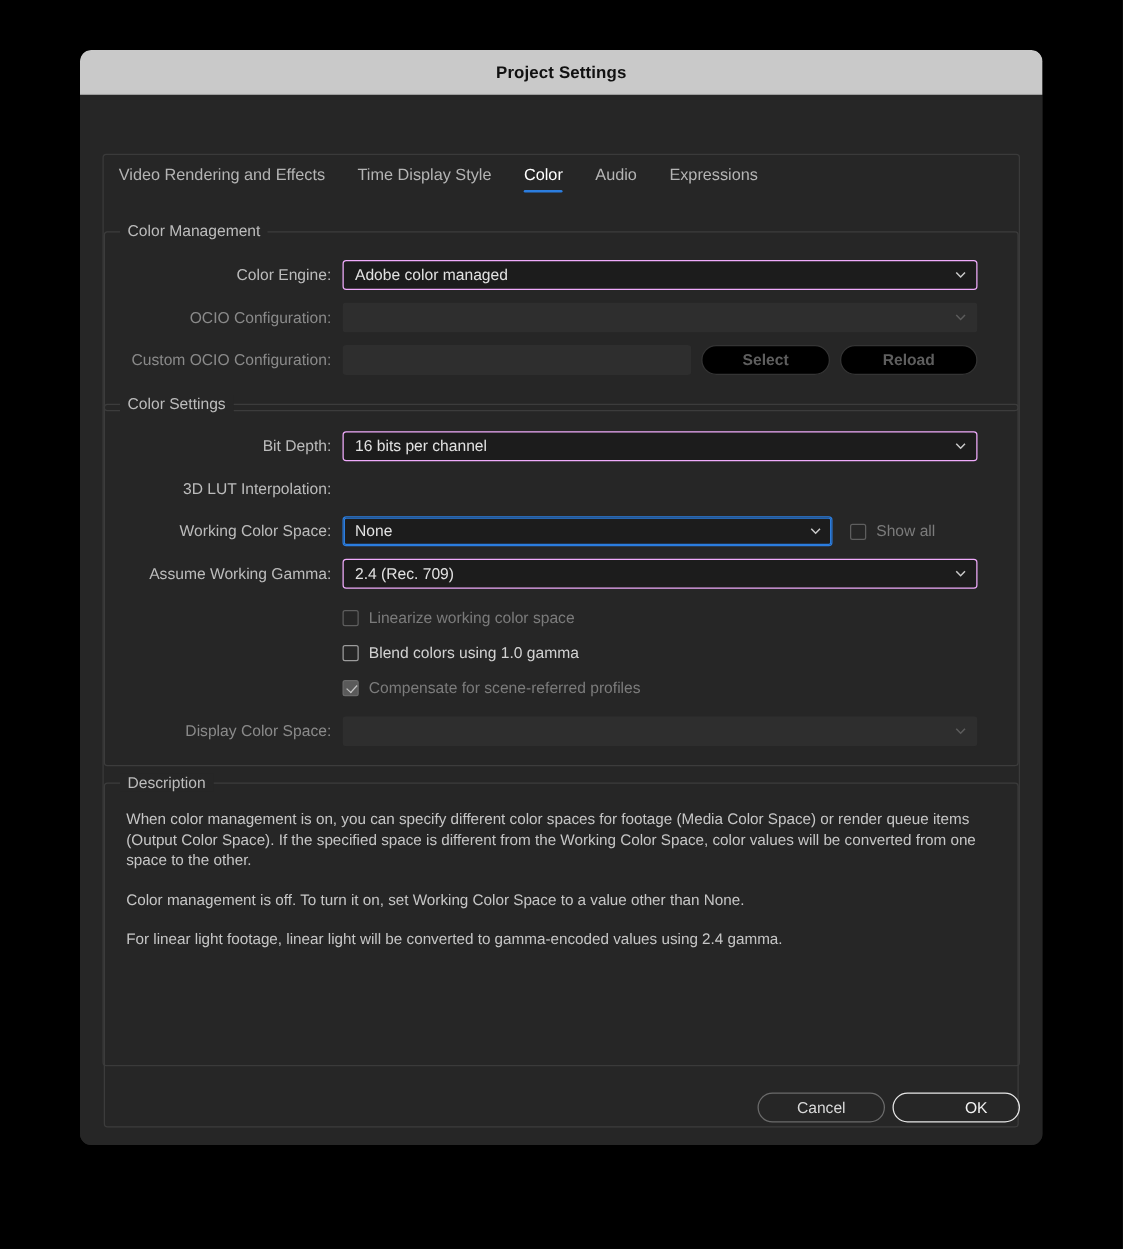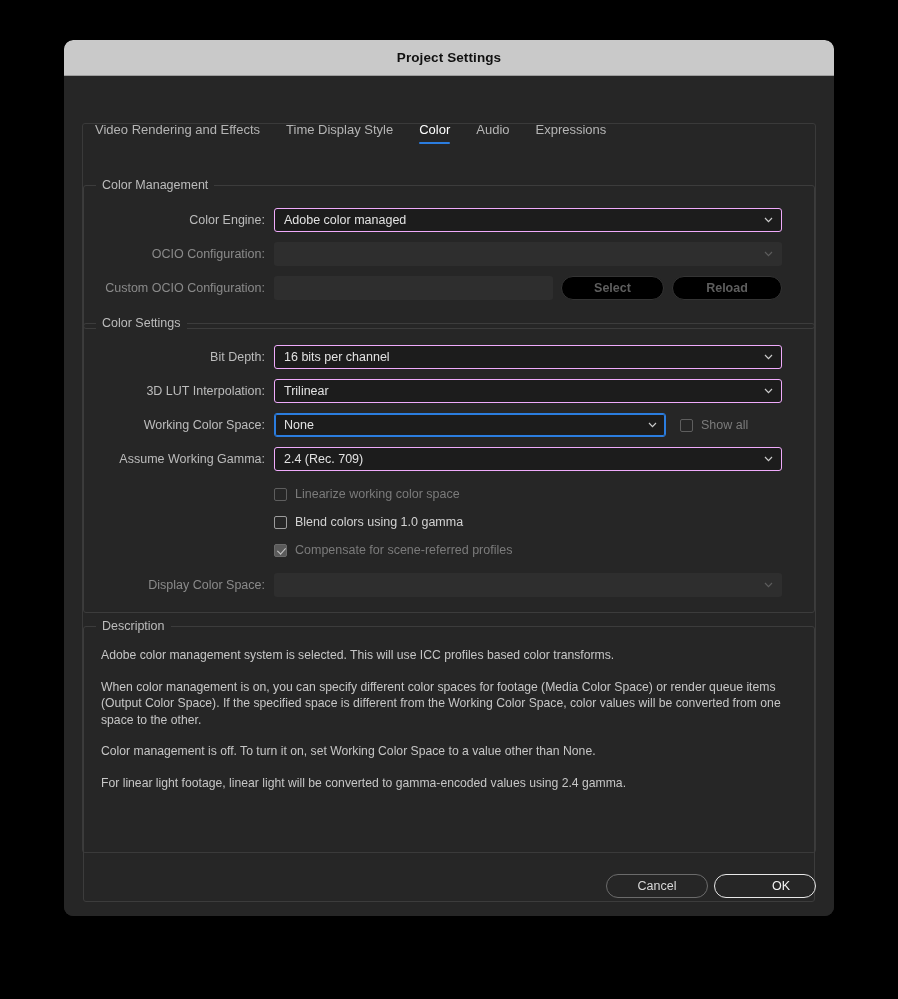--- a/index.html
+++ b/index.html
@@ -52,21 +52,21 @@
   }
 
   
   #tabs {
     position: absolute;
     left: 18px;
     top: 45px;
     right: 18px;
     height: 32px;
     display: flex;
-    align-items: flex-start;
+    align-items: flex-end;
     gap: 0;
   }
   .tab {
     font-size: 13px;
     color: #b4b4b4;
     padding: 0 13px 7px 13px;
     position: relative;
     white-space: nowrap;
     cursor: default;
   }
@@ -358,28 +358,20 @@
           <span class="chev">
             <svg viewBox="0 0 9 6" width="9" height="6">
                 <path d="M1 1 L4.5 4.6 L8 1" fill="none" stroke="#c9c9c9" stroke-width="1.2"></path>
               </svg>
           </span>
         </div>
       </div>
 
       <div class="row" style="top:55px;">
         <span class="lbl">3D LUT Interpolation:</span>
-        <div class="select" style="width:508px;">
-          <span>Trilinear</span>
-          <span class="chev">
-            <svg viewBox="0 0 9 6" width="9" height="6">
-                <path d="M1 1 L4.5 4.6 L8 1" fill="none" stroke="#c9c9c9" stroke-width="1.2"></path>
-              </svg>
-          </span>
-        </div>
       </div>
 
       <div class="row" style="top:89px;">
         <span class="lbl">Working Color Space:</span>
         <div class="select focused" style="width:392px;">
           <span>None</span>
           <span class="chev">
             <svg viewBox="0 0 9 6" width="9" height="6">
                 <path d="M1 1 L4.5 4.6 L8 1" fill="none" stroke="#c9c9c9" stroke-width="1.2"></path>
               </svg>
@@ -427,21 +419,20 @@
                 <path d="M1 1 L4.5 4.6 L8 1" fill="none" stroke="#5c5c5c" stroke-width="1.2"></path>
               </svg>
           </span>
         </div>
       </div>
     </div>
 
     <div class="group" id="grp-desc">
       <span class="legend">Description</span>
       <div id="desc-body">
-        <p>Adobe color management system is selected. This will use ICC profiles based color transforms.</p>
         <p>When color management is on, you can specify different color spaces for footage (Media Color Space) or render queue items (Output Color Space). If the specified space is different from the Working Color Space, color values will be converted from one space to the other.</p>
         <p>Color management is off. To turn it on, set Working Color Space to a value other than None.</p>
         <p>For linear light footage, linear light will be converted to gamma-encoded values using 2.4 gamma.</p>
       </div>
     </div>
 
     <div id="footer">
       <div class="btn cancel">
         <span>Cancel</span>
       </div>

